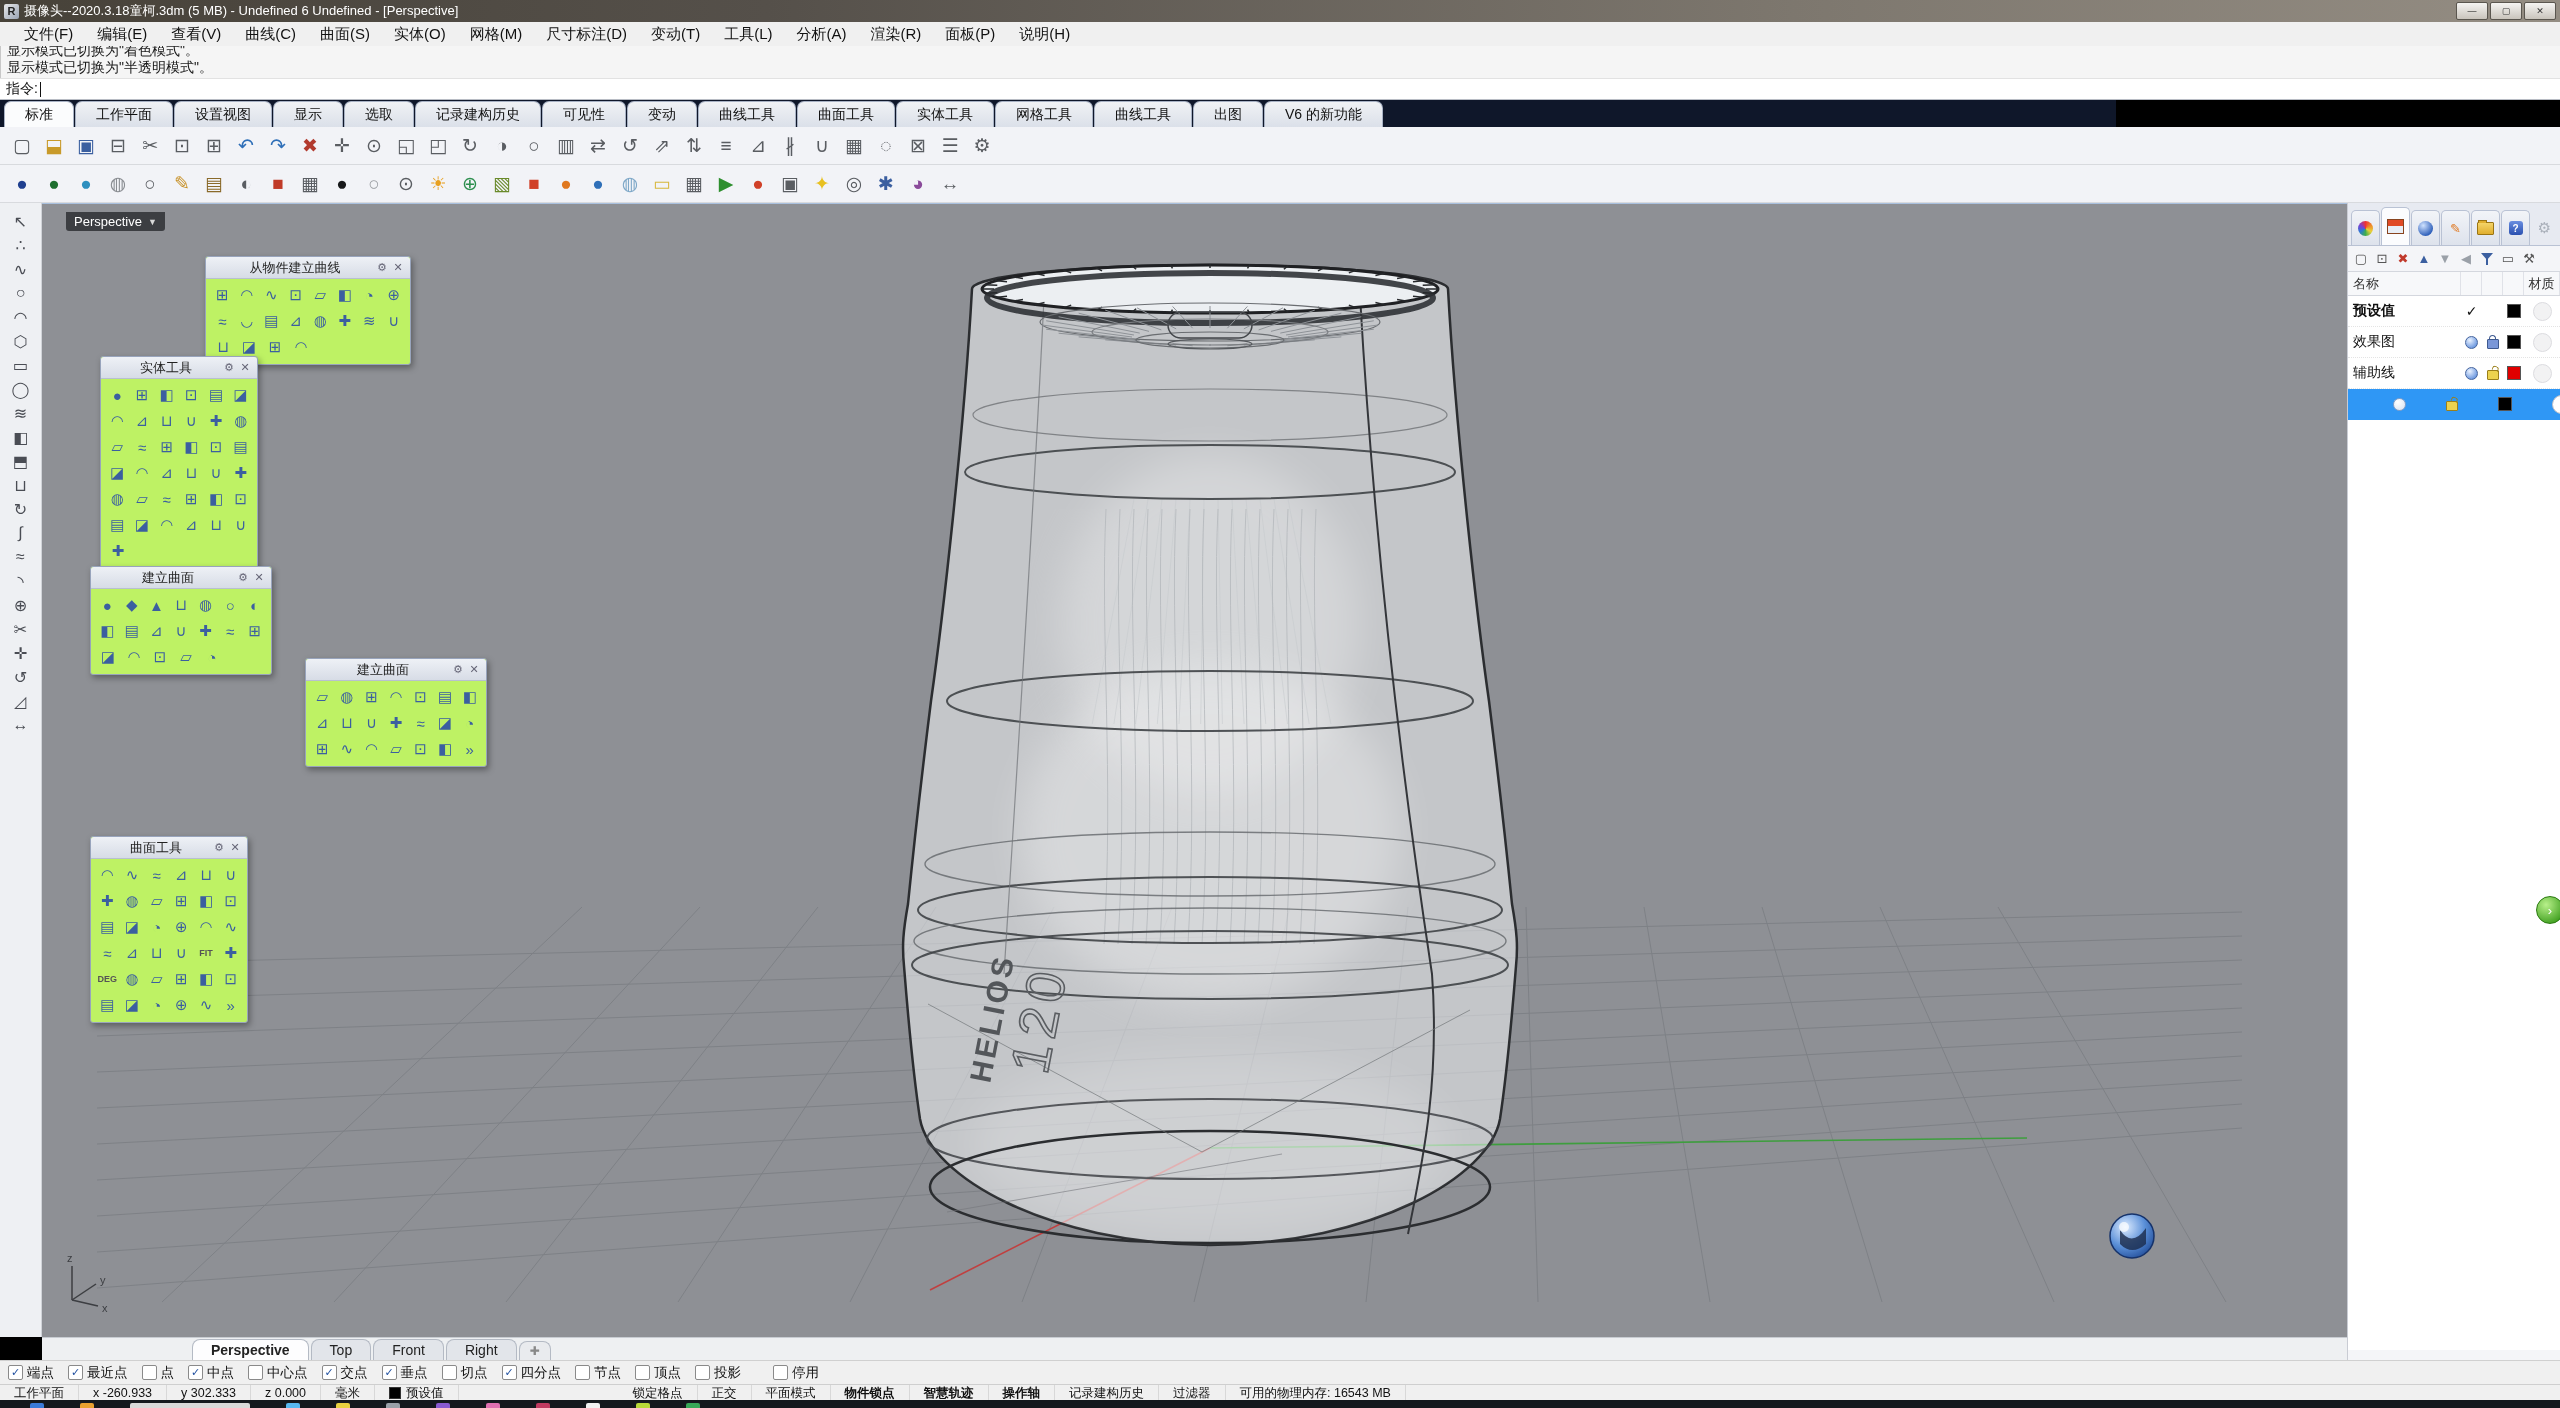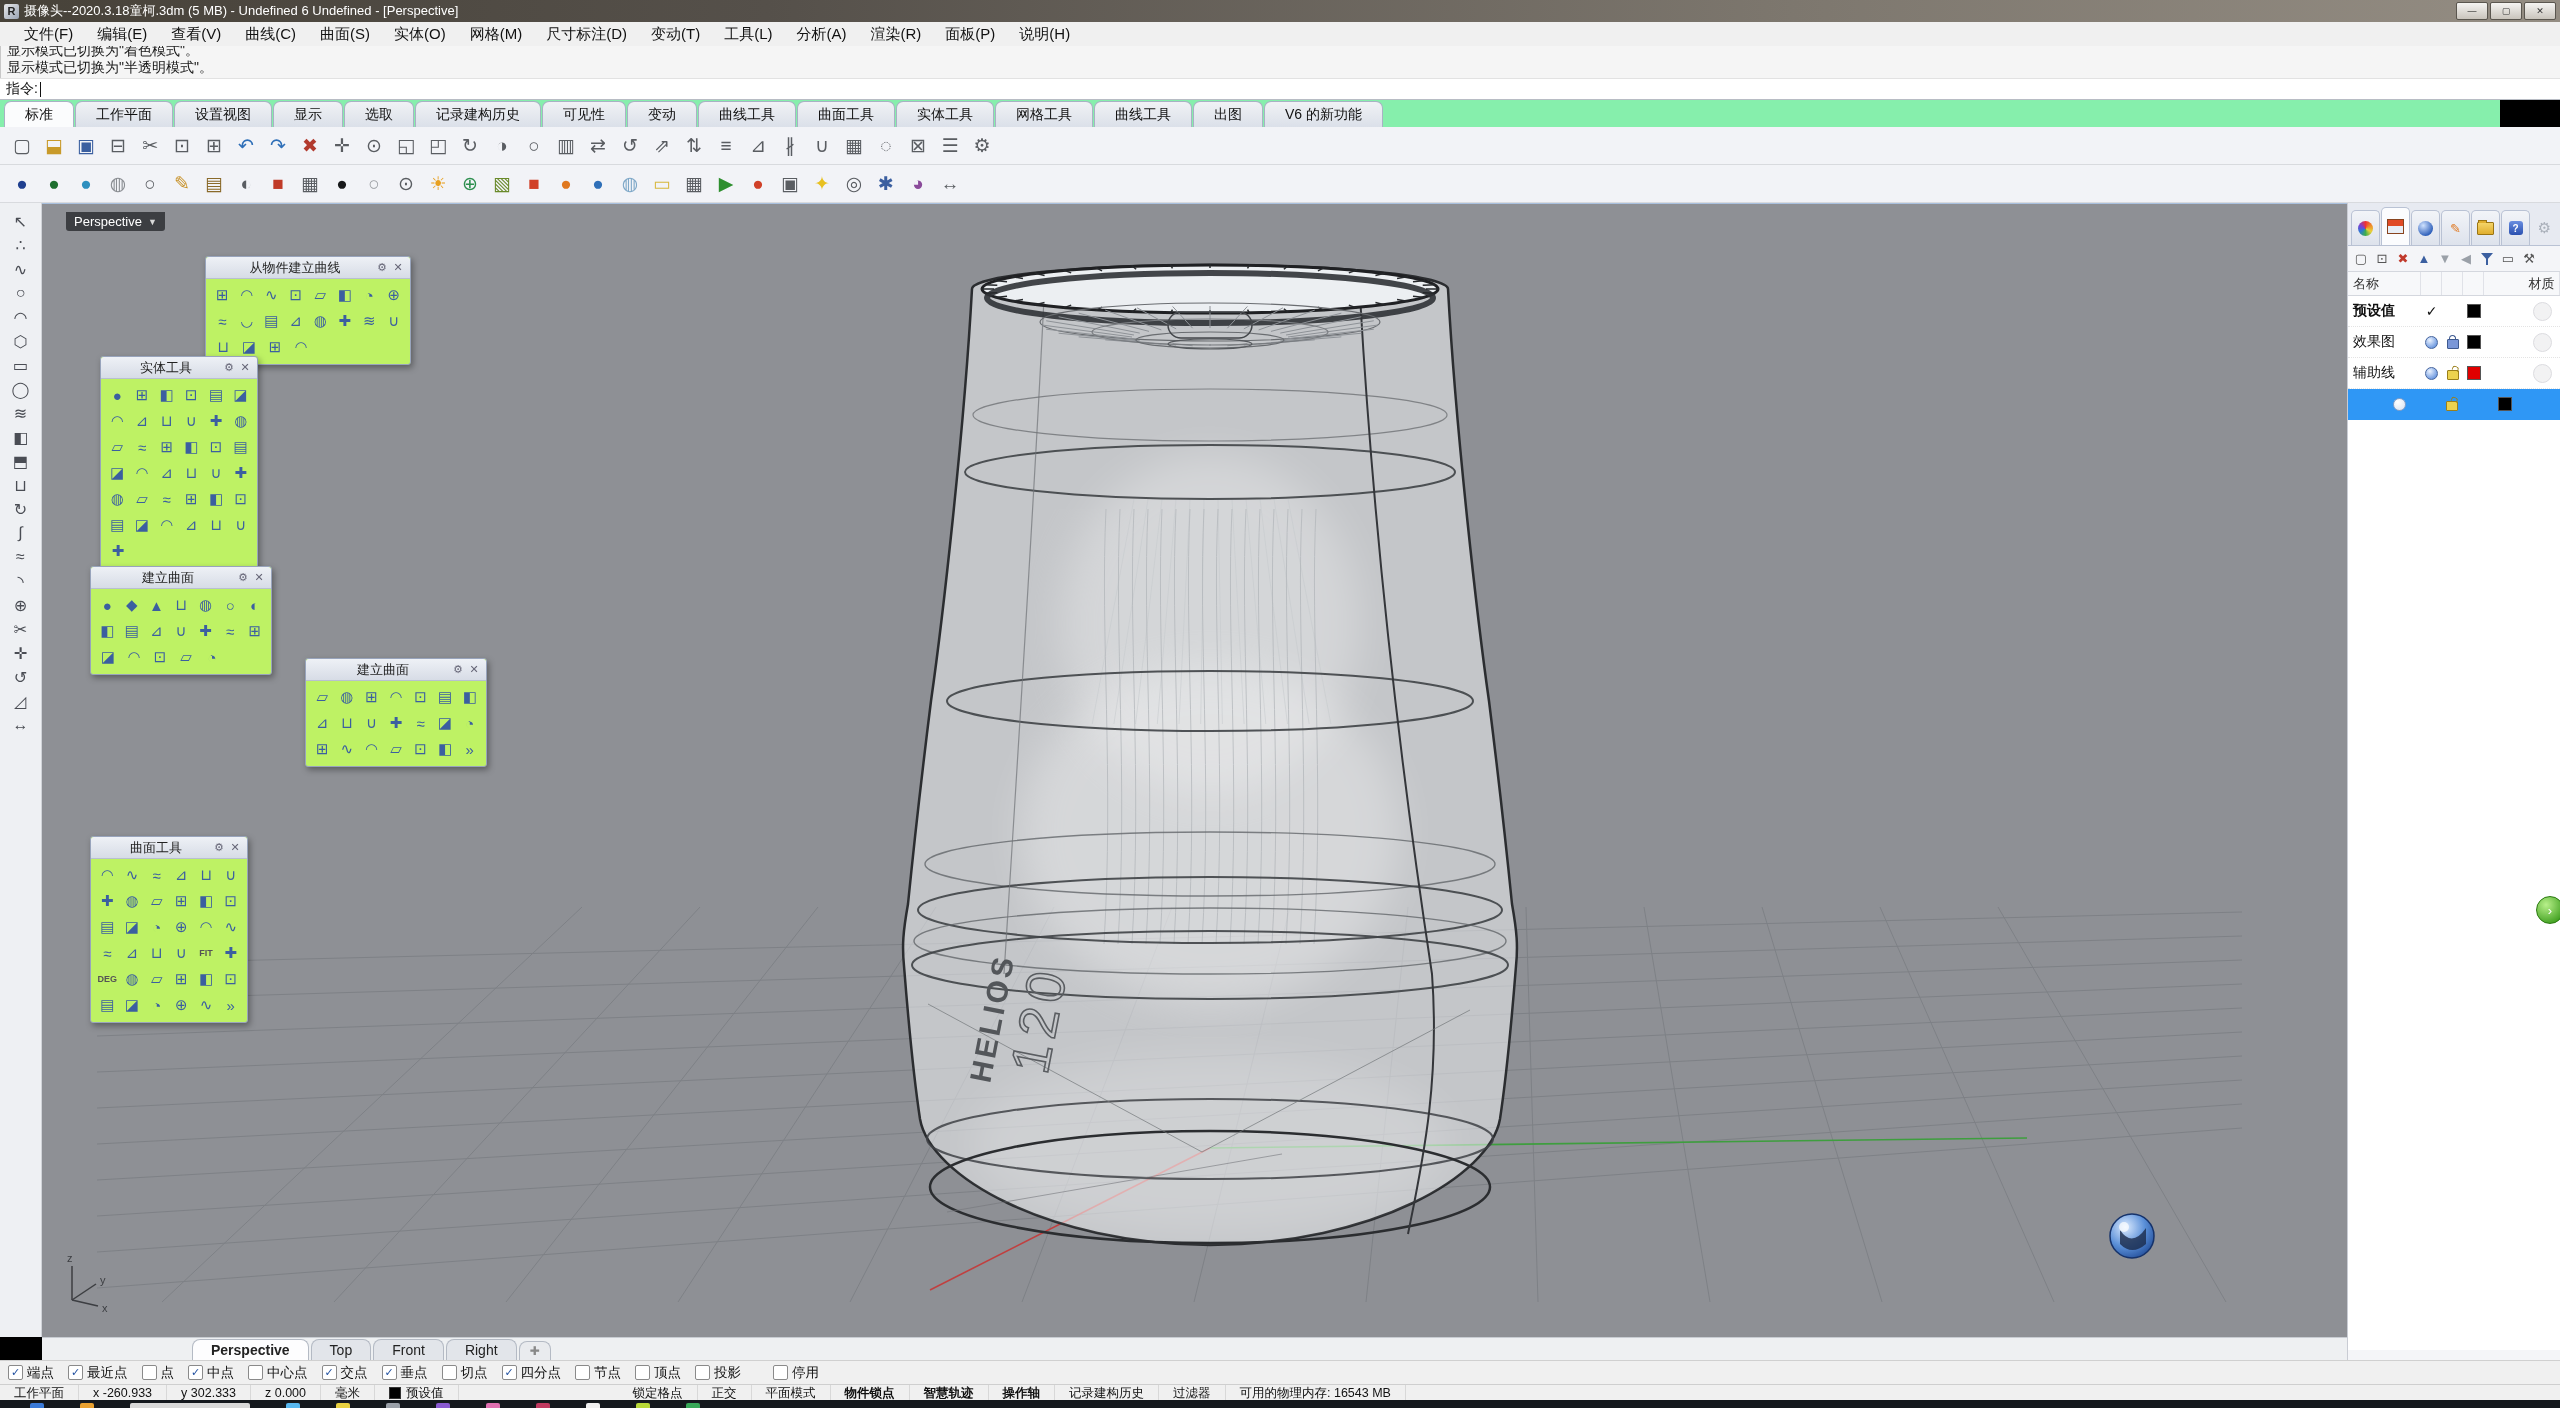--- a/index.html
+++ b/index.html
@@ -25,21 +25,21 @@
   
   #cmd-history{left:0;top:46px;width:2560px;height:32px;background:#f5f5f5;
     border-left:1px solid #c8c8c8;overflow:hidden;font-size:14px;color:#1a1a1a;}
   #cmd-history .cline{line-height:17px;padding-left:6px;}
   #cmd-history .cline:first-child{margin-top:-4px;}
   #cmd-prompt{left:0;top:78px;width:2560px;height:22px;background:#fff;
     border-top:1px solid #e2e2e2;border-bottom:1px solid #b8bcc4;
     display:flex;align-items:center;font-size:14px;color:#111;padding-left:6px;box-sizing:border-box;}
   #cmd-cursor{width:1px;height:15px;background:#111;margin-left:2px;}
   
-  #tabstrip{left:0;top:100px;width:2500px;height:27px;background:#86efac;
+  #tabstrip{left:0;top:100px;width:2116px;height:27px;background:#0f172a;
     display:flex;align-items:flex-end;padding-left:4px;box-sizing:border-box;}
   .rtab{padding:4px 20px 3px;margin-right:1px;font-size:14px;color:#111;
     border:1px solid #a8b2c4;border-bottom:none;border-radius:7px 7px 0 0;
     background:linear-gradient(#f0f2f5,#dbe0e9);white-space:nowrap;}
   .rtab.active{background:#fbfcfd;}
   
   .toolbar-row{left:0;width:2560px;height:38px;background:#f2f3f7;
     border-bottom:1px solid #d8dade;display:flex;align-items:center;padding-left:6px;box-sizing:border-box;}
   #toolbar1{top:127px;} #toolbar2{top:165px;}
   .ticon{width:30px;height:30px;margin:0 1px;border-radius:3px;display:flex;
@@ -101,21 +101,21 @@
   #layer-header{display:flex;align-items:center;height:23px;background:#f7f8fa;
     border-bottom:1px solid #d4d7de;font-size:13px;color:#333;}
   #layer-header .hc{border-right:1px solid #e0e2e8;height:100%;display:flex;align-items:center;box-sizing:border-box;}
   #layer-list{background:#fff;}
   .lrow{display:flex;align-items:center;height:30px;font-size:14px;color:#111;
     border-bottom:1px dotted #e4e4e4;background:#fff;}
   .lrow.selected{background:#2f97f5;color:#fff;border-bottom-color:#2f97f5;gap:40px;}
   .lrow .lname{flex:1;padding-left:5px;white-space:nowrap;overflow:hidden;}
   .lrow.bold .lname{font-weight:bold;}
   .lcol{width:21px;display:flex;align-items:center;justify-content:center;}
-  .lmat{width:36px;display:flex;align-items:center;justify-content:center;margin-left:40px;}
+  .lmat{width:36px;display:flex;align-items:center;justify-content:center;}
   .swatch{width:12px;height:12px;border:1px solid #555;}
   .mat{width:17px;height:17px;border-radius:50%;background:#f2f2f3;border:1px solid #dcdce0;}
   .mat.solid{background:#fff;border-color:#c2c2c8;}
   .bulb{width:11px;height:11px;border-radius:50%;position:relative;
     background:radial-gradient(circle at 35% 30%,#eaf2ff,#6f9ae0 75%);border:1px solid #46659e;}
   .bulb.off{background:radial-gradient(circle at 35% 30%,#ffffff,#dfe8f5 75%);border-color:#8ba0c4;}
   .lockic{width:10px;height:8px;background:#7a97d8;border:1px solid #3f5a90;border-radius:1px;position:relative;margin-top:4px;}
   .lockic:before{content:"";position:absolute;top:-5px;left:1px;width:5px;height:4px;
     border:1.5px solid #3f5a90;border-bottom:none;border-radius:4px 4px 0 0;}
   .lockic.open{background:#ecd24e;border-color:#9a7f1a;}

